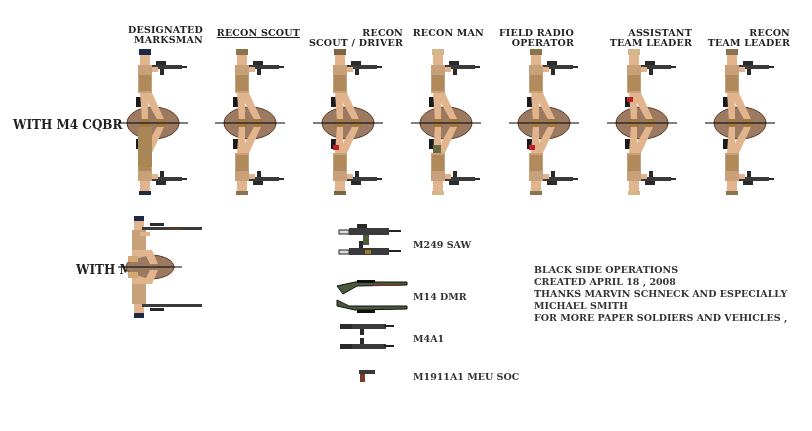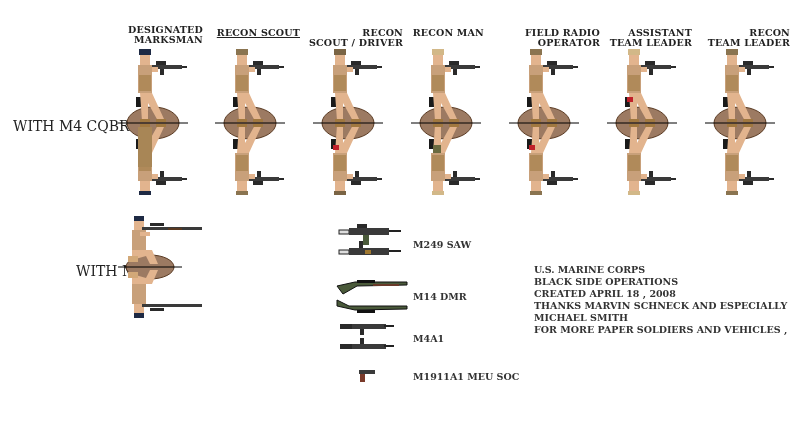--- a/index.html
+++ b/index.html
@@ -1,19 +1,19 @@
 <!DOCTYPE html>
 <html><head>
 <meta charset="utf-8">
 <style>
   * { margin:0; padding:0; box-sizing:border-box; }
   html, body { width:812px; height:431px; background:#ffffff; overflow:hidden; }
   body { position:relative; font-family:"DejaVu Serif", serif; color:#1a1a1a; }
   .lbl { position:absolute; font-weight:bold; font-size:9.5px; line-height:10px; text-align:right; letter-spacing:0.2px; white-space:nowrap; color:#222; }
-  .rowlbl { position:absolute; font-weight:normal; font-size:14px; white-space:nowrap; color:#222; }
+  .rowlbl { position:absolute; font-weight:bold; font-size:12px; white-space:nowrap; color:#222; }
   .fig { position:absolute; width:70px; height:150px; }
   .fig svg { width:100%; height:100%; display:block; }
   .wlabel { position:absolute; font-weight:bold; font-size:9.5px; white-space:nowrap; color:#333; }
   .weapon { position:absolute; }
   .credits { position:absolute; left:534px; top:264px; font-weight:bold; font-size:9.5px; line-height:12.1px; color:#333; white-space:nowrap; }
   .credits div { height:12.1px; }
 </style>
 </head>
 <body>
 
@@ -26,21 +26,21 @@
   <div>RECON SCOUT</div>
 </div>
 <div class="lbl" style="left:293px;top:28px;width:110px;">
   <div>RECON</div>
   <div>SCOUT / DRIVER</div>
 </div>
 <div class="lbl" style="left:384px;top:28px;width:100px;">
   <div></div>
   <div>RECON MAN</div>
 </div>
-<div class="lbl" style="left:500px;top:28px;width:100px;">
+<div class="lbl" style="left:474px;top:28px;width:100px;">
   <div>FIELD RADIO</div>
   <div>OPERATOR</div>
 </div>
 <div class="lbl" style="left:592px;top:28px;width:100px;">
   <div>ASSISTANT</div>
   <div>TEAM LEADER</div>
 </div>
 <div class="lbl" style="left:690px;top:28px;width:100px;">
   <div>RECON</div>
   <div>TEAM LEADER</div>
@@ -235,19 +235,18 @@
 
 <div class="weapon" style="left:357px;top:368px;width:20px;height:16px;">
   <svg viewBox="0 0 20 16" width="20" height="16">
     <rect x="2" y="2" width="16" height="4" fill="#3a3a3a"></rect>
     <rect x="3" y="6" width="5" height="8" fill="#7a3a2a"></rect>
   </svg>
 </div>
 <div class="wlabel" style="left:413px;top:371px;">M1911A1 MEU SOC</div>
 
 <div class="credits">
-  <div>U.S. MARINE CORPS</div>
   <div>BLACK SIDE OPERATIONS</div>
   <div>CREATED APRIL 18 , 2008</div>
   <div>THANKS MARVIN SCHNECK AND ESPECIALLY</div>
   <div>MICHAEL SMITH</div>
   <div>FOR MORE PAPER SOLDIERS AND VEHICLES ,</div>
 </div>
 
 </body></html>

